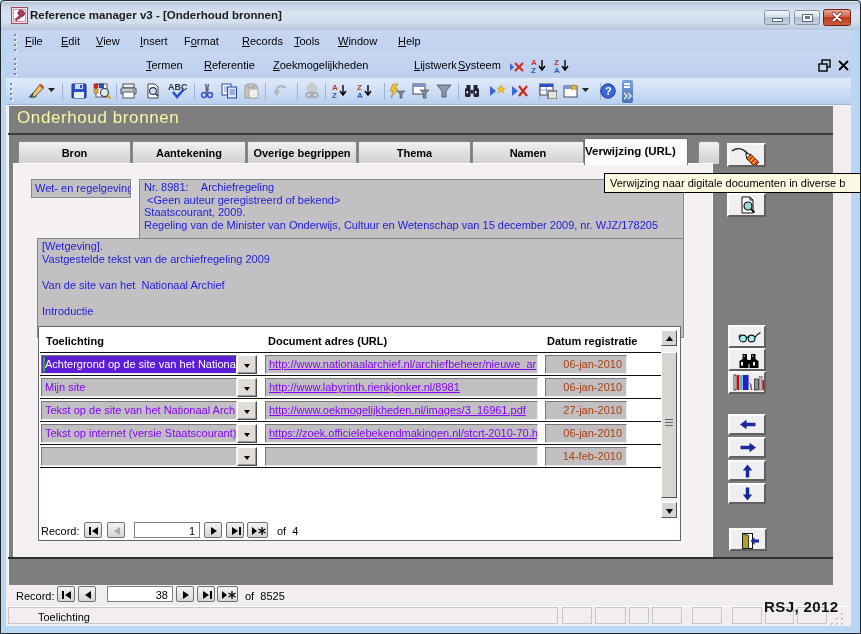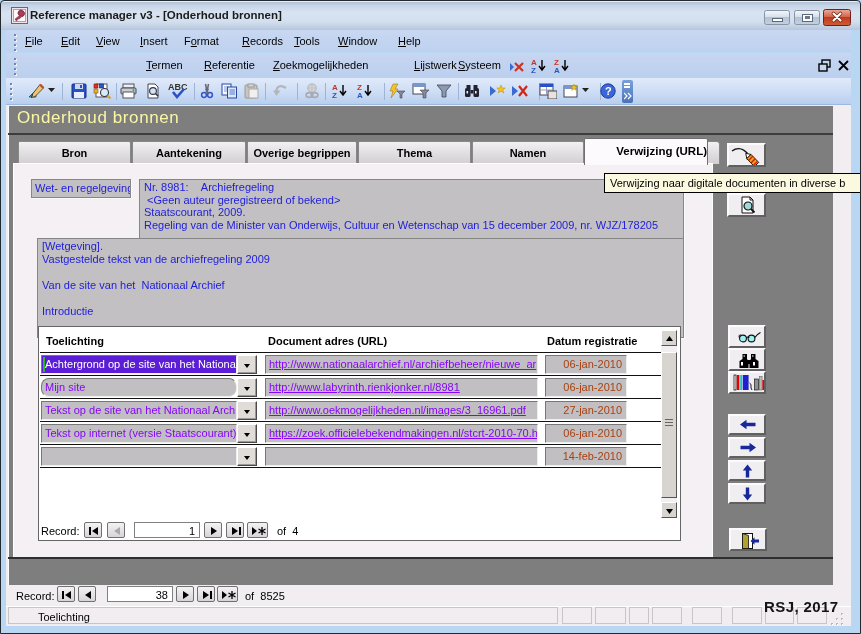--- a/index.html
+++ b/index.html
@@ -29,21 +29,21 @@
 .mi { position:absolute; font-size:11px; color:#000; top:5px; }
 .mi u { text-decoration:underline; }
 
 #mdi { left:6px; top:105px; width:845px; height:521px; background:#f1edf1; }
 #form { left:8px; top:106px; width:825px; height:479px; background:#7e7e7e; border-left:1px solid #fcfcfc; }
 #hdrtext { left:17px; top:108px; font-size:17px; color:#faf6a6; letter-spacing:0.6px; }
 #hdrline { left:8px; top:133px; width:825px; height:2px; background:#3c3c3c; }
 #darkline2 { left:8px; top:557px; width:825px; height:2px; background:#2e2e2e; }
 
 .tab { position:absolute; top:141px; height:23px; background:linear-gradient(#f2f0f2,#d2ced2); border:1px solid #888; border-bottom:none; border-radius:2px 2px 0 0; font-size:11px; font-weight:bold; color:#000; text-align:center; line-height:22px; }
-#tabactive { position:absolute; top:138px; left:584px; width:124px; height:27px; background:#fcfafc; border:1px solid #707070; border-bottom:none; border-radius:2px 2px 0 0; font-size:11.5px; font-weight:bold; text-align:right; line-height:24px; z-index:3;}
+#tabactive { position:absolute; top:138px; left:584px; width:104px; height:27px; background:#fcfafc; border:1px solid #707070; border-bottom:none; border-radius:2px 2px 0 0; font-size:11.5px; font-weight:bold; text-align:left; line-height:24px; z-index:3;}
 #tabstub { position:absolute; top:141px; left:698px; width:22px; height:23px; background:linear-gradient(#f2f0f2,#d2ced2); border:1px solid #888; border-bottom:none; border-radius:3px 3px 0 0;}
 #pane { left:13px; top:163px; width:700px; height:394px; background:#f4f0f4; border-left:1px solid #fff; border-top:1px solid #fff; border-right:1px solid #fdfdfd; }
 
 .gbox { position:absolute; background:#c3c0c3; border:1px solid #868686; box-shadow:1px 1px 0 #fafafa; color:#1c1cdc; font-size:11px; line-height:12.5px; overflow:hidden; white-space:nowrap; }
 #lblbox { left:31px; top:179px; width:100px; height:19px; padding:2px 0 0 3px; }
 #bigbox { left:139px; top:179px; width:545px; height:64px; padding:1px 0 0 4px; }
 #box2   { left:37px; top:238px; width:647px; height:100px; padding:1px 0 0 4px; line-height:13px;}
 
 #subform { left:38px; top:326px; width:643px; height:215px; background:#fff; border:1px solid #666; }
 .th { position:absolute; font-size:11px; font-weight:bold; color:#000; top:335px; }
@@ -344,21 +344,21 @@
 <div class="abs th" style="left:268px;">Document adres (URL)</div>
 <div class="abs th" style="left:547px;">Datum registratie</div>
 <div class="abs" id="hline"></div>
 
 <div class="cell" id="selcell" style="left:41px;top:355px;width:196px;"><span id="caret"></span>Achtergrond op de site van het Nationaa</div>
 <div class="ddbtn" style="left:237px;top:355px;"></div>
 <div class="cell url" style="left:265px;top:355px;width:273px;">http://www.nationaalarchief.nl/archiefbeheer/nieuwe_ar</div>
 <div class="cell datec" style="left:545px;top:355px;width:82px;">06-jan-2010</div>
 <div class="rline" style="top:375px;"></div>
 
-<div class="cell" style="left:41px;top:378px;width:196px;border-radius:8px;">Mijn site</div>
+<div class="cell" style="left:41px;top:378px;width:196px;">Mijn site</div>
 <div class="ddbtn" style="left:237px;top:378px;"></div>
 <div class="cell url" style="left:265px;top:378px;width:273px;">http://www.labyrinth.rienkjonker.nl/8981</div>
 <div class="cell datec" style="left:545px;top:378px;width:82px;">06-jan-2010</div>
 <div class="rline" style="top:398px;"></div>
 
 <div class="cell" style="left:41px;top:401px;width:196px;">Tekst op de site van het Nationaal Archie</div>
 <div class="ddbtn" style="left:237px;top:401px;"></div>
 <div class="cell url" style="left:265px;top:401px;width:273px;">http://www.oekmogelijkheden.nl/images/3_16961.pdf</div>
 <div class="cell datec" style="left:545px;top:401px;width:82px;">27-jan-2010</div>
 <div class="rline" style="top:421px;"></div>
@@ -543,21 +543,21 @@
     <span style="position:absolute;left:29px;top:3px;font-size:11px;">Toelichting</span>
   </div>
 <div class="seg" style="left:562px;width:30px;"></div>
 <div class="seg" style="left:595px;width:31px;"></div>
 <div class="seg" style="left:629px;width:20px;"></div>
 <div class="seg" style="left:652px;width:30px;"></div>
 <div class="seg" style="left:692px;width:30px;"></div>
 <div class="seg" style="left:732px;width:30px;"></div>
 <div class="seg" style="left:765px;width:29px;"></div>
 <div class="seg" style="left:797px;width:30px;"></div>
-<div class="abs" id="rsj">RSJ, 2017</div>
+<div class="abs" id="rsj">RSJ, 2012</div>
 <svg class="abs" style="left:830px;top:613px;z-index:6;" width="16" height="14">
     <g fill="#b8b5b8">
       <rect x="11" y="10" width="2" height="2"></rect>
       <rect x="11" y="5" width="2" height="2"></rect>
       <rect x="11" y="0" width="2" height="2"></rect>
       <rect x="6" y="10" width="2" height="2"></rect>
       <rect x="6" y="5" width="2" height="2"></rect>
       <rect x="1" y="10" width="2" height="2"></rect>
     </g>
     <g fill="#fff">

